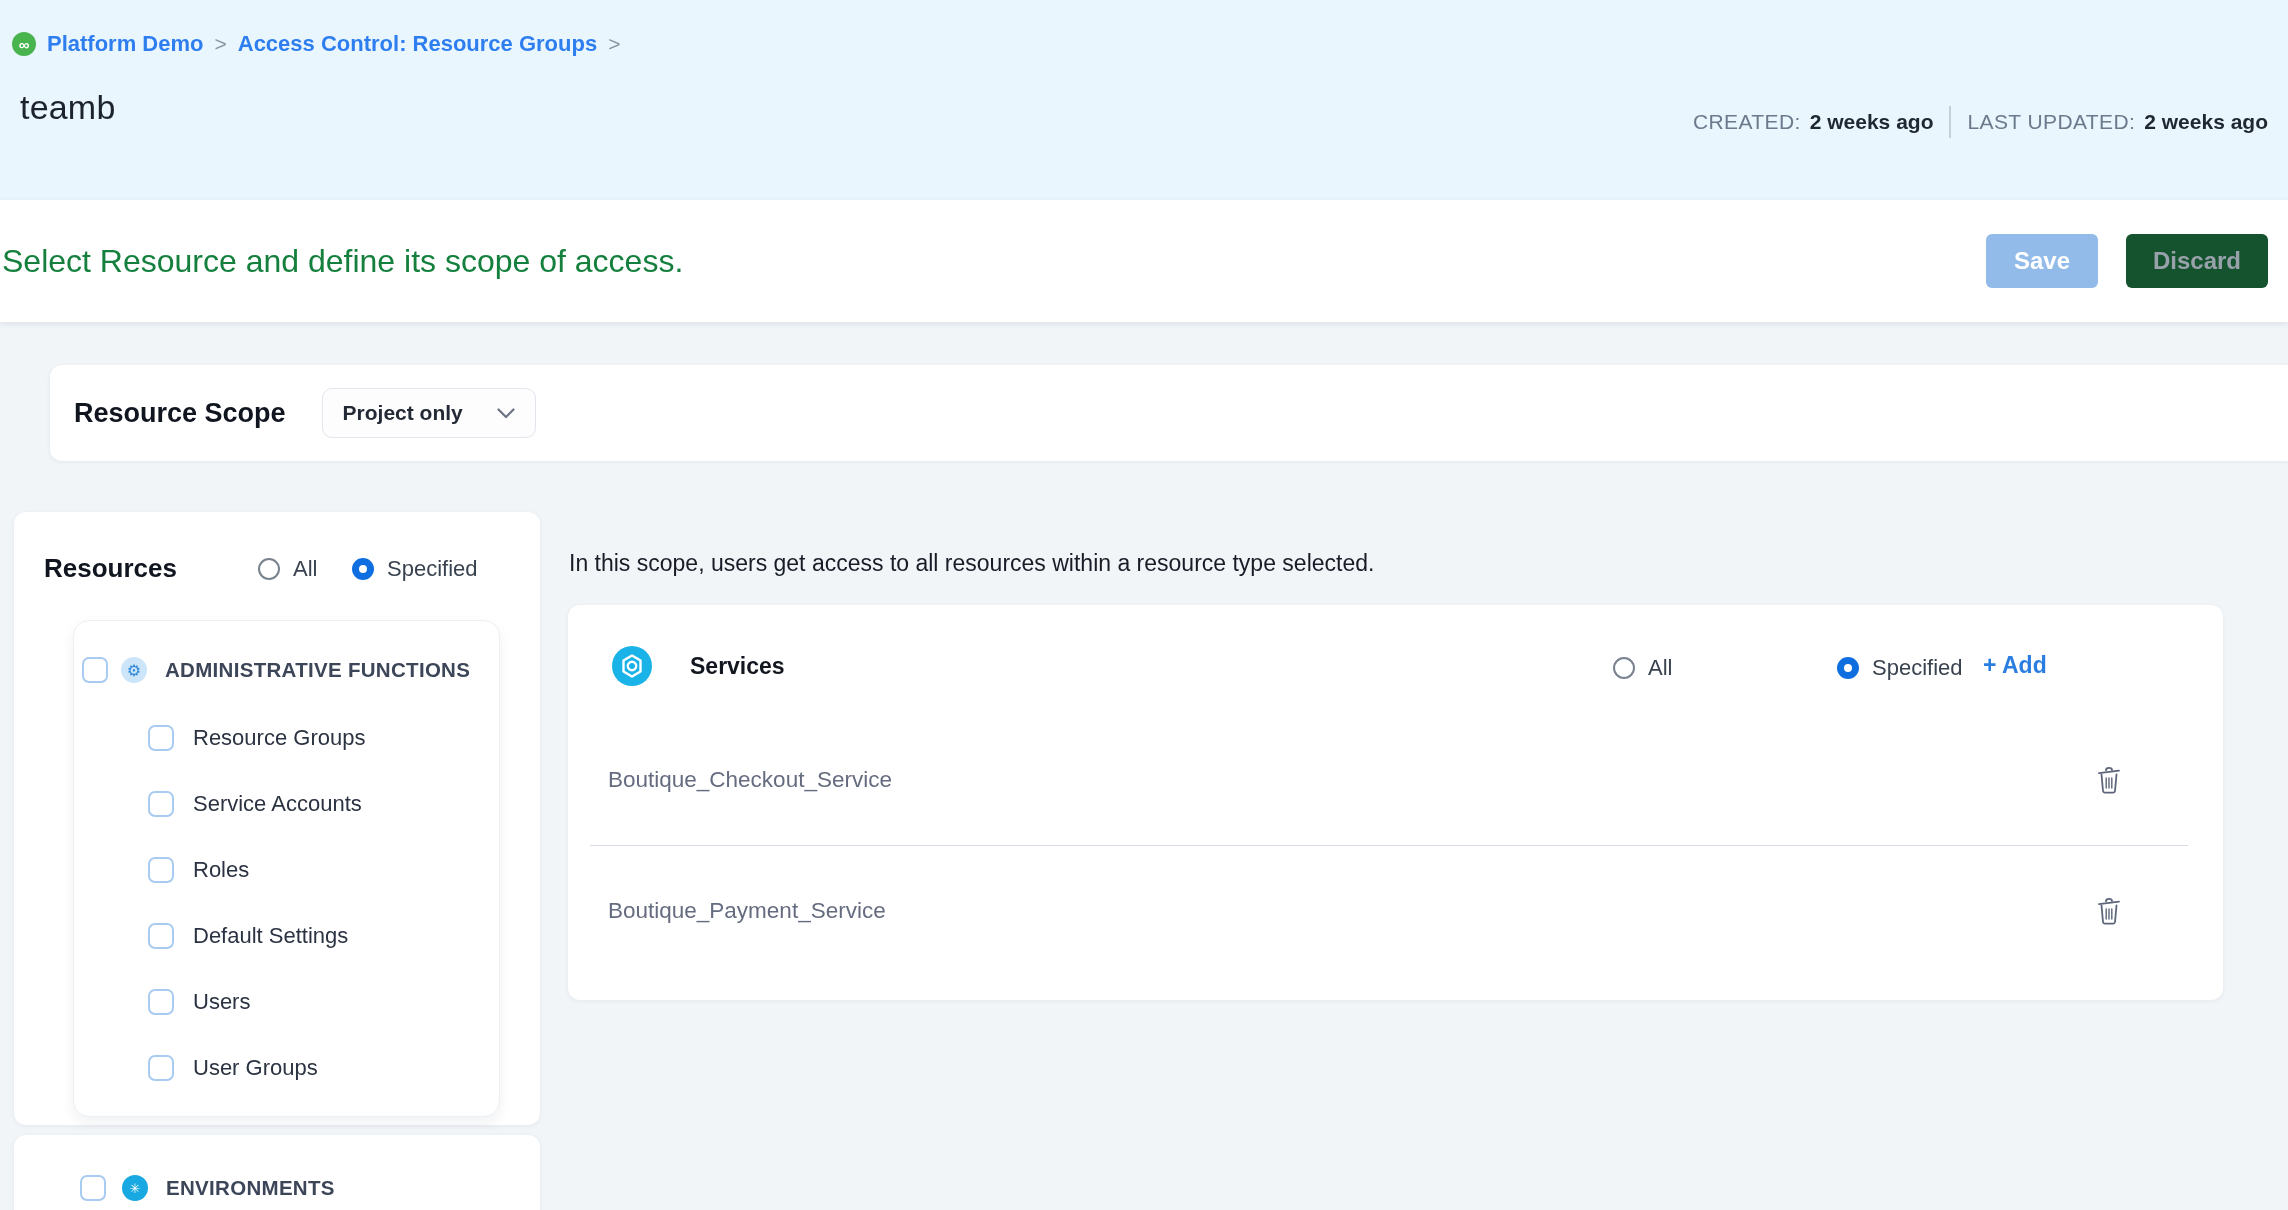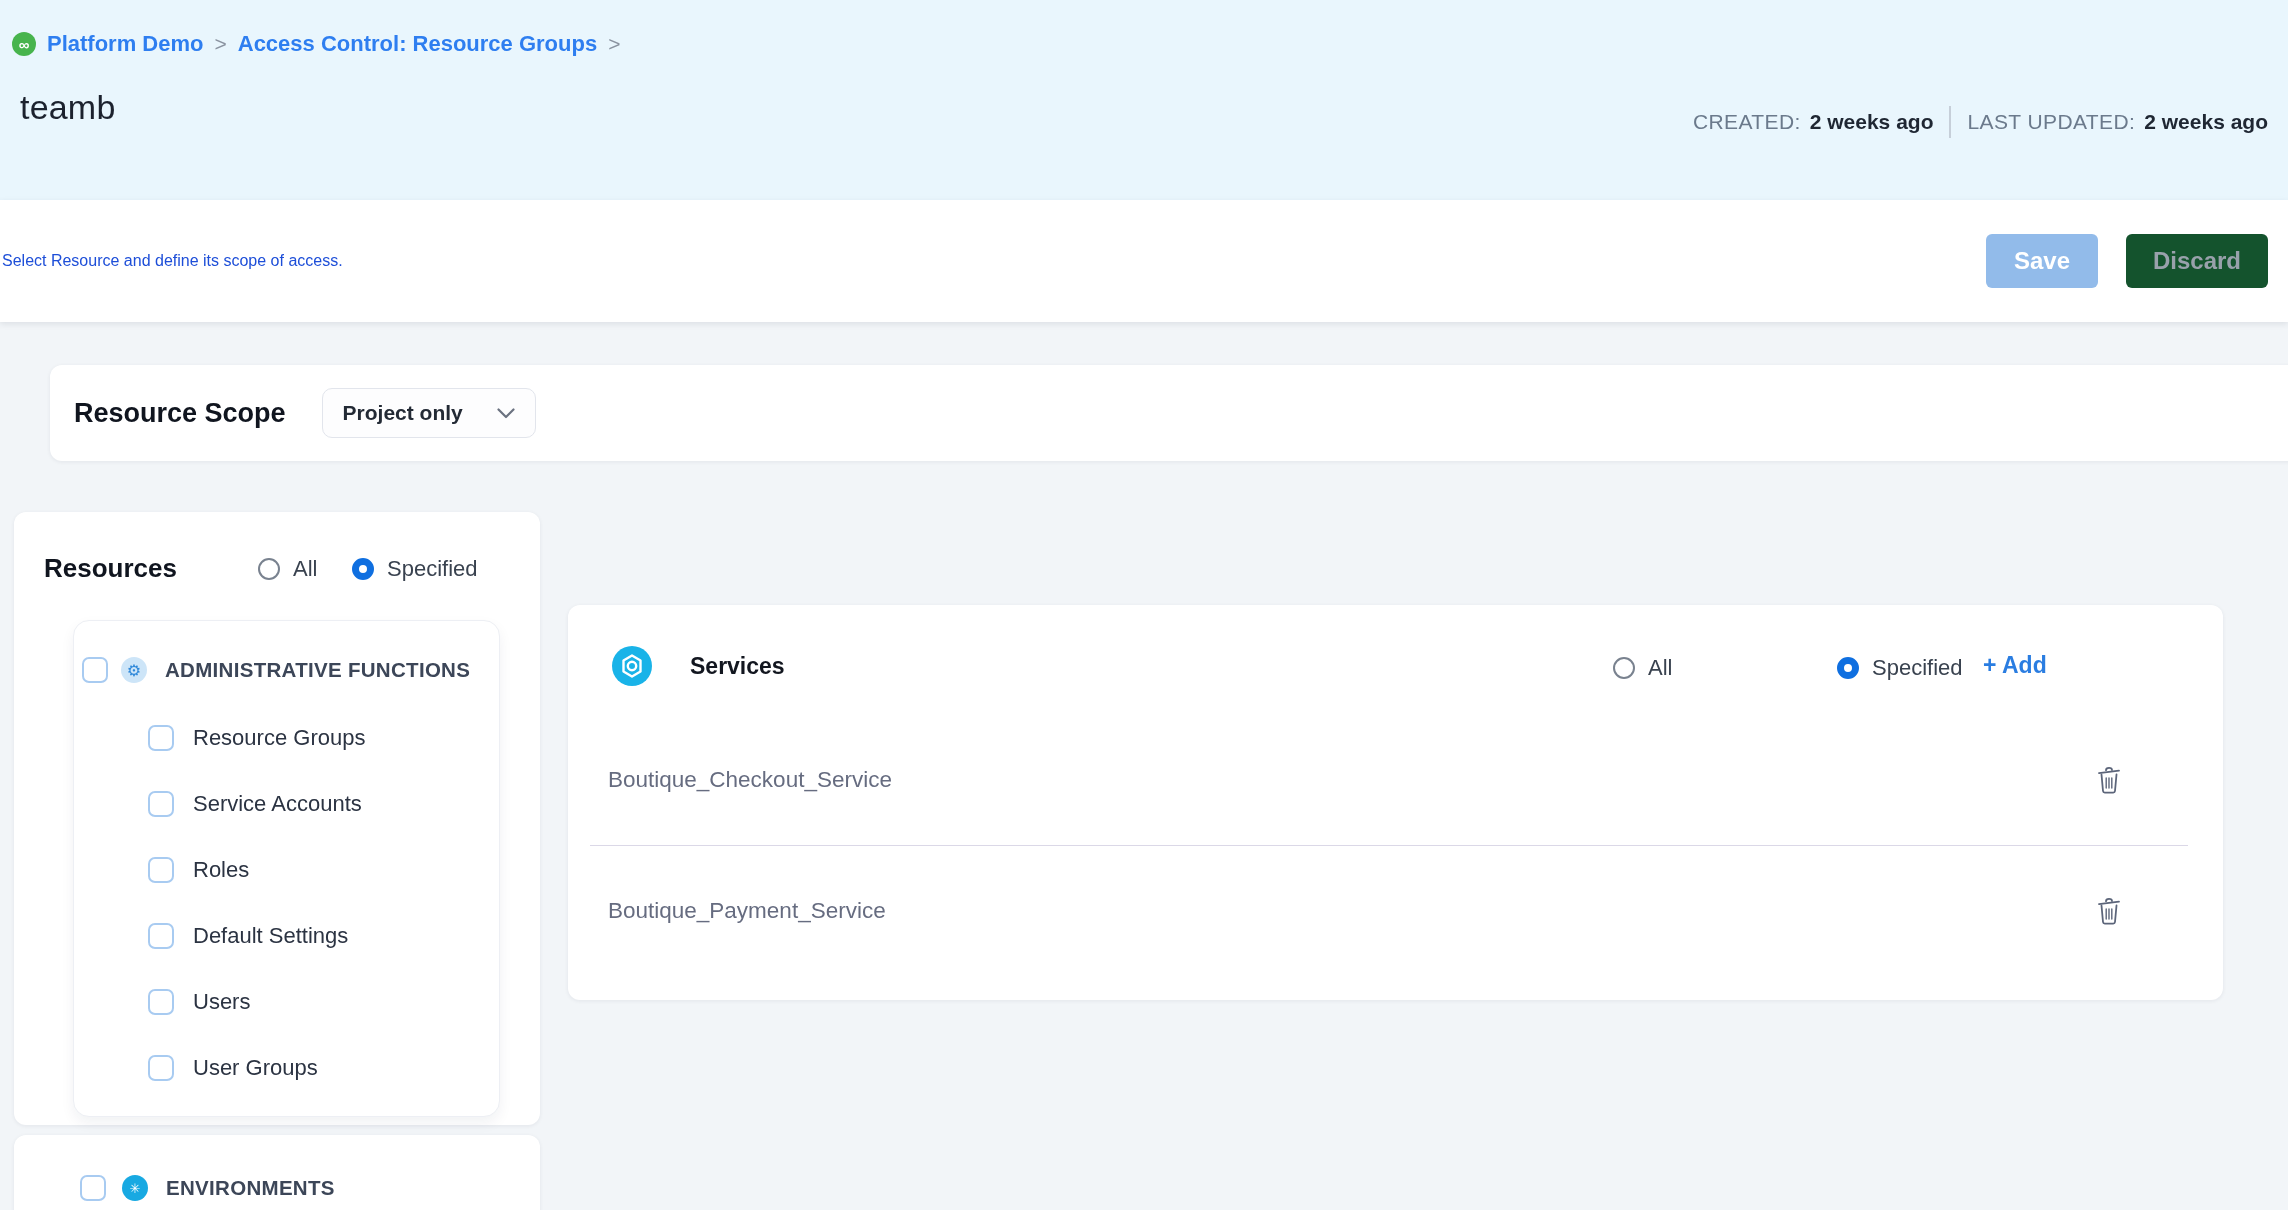--- a/index.html
+++ b/index.html
@@ -24,21 +24,21 @@
   .meta { position:absolute; right:20px; top:106px; display:flex; align-items:center; gap:16px; }
   .meta-label { font-size:21px; color:#6b7a8c; letter-spacing:.4px; }
   .meta-value { font-size:21px; color:#1f2733; font-weight:700; }
   .meta-divider { width:2px; height:32px; background:#c6cfd9; }
   .meta-pair { display:flex; align-items:center; gap:9px; }
   
   .toolbar {
     position:absolute; left:0; top:200px; width:2288px; height:122px; background:#ffffff;
     box-shadow:0 2px 6px rgba(27,37,56,.10); display:flex; align-items:center;
   }
-  .toolbar-desc { font-size:16px; color:#1d4ed8; padding-left:2px; }
+  .toolbar-desc { font-size:32px; color:#15803d; padding-left:2px; }
   .toolbar-actions { position:absolute; right:20px; top:34px; display:flex; gap:28px; }
   .btn { height:54px; border:none; border-radius:6px; font-size:24px; font-weight:700; font-family:inherit; cursor:pointer; }
   .btn-save { width:112px; background:#92bbea; color:#ffffff; }
   .btn-discard { width:142px; background:#14532d; color:#99a1ab; }
   
   .card { position:absolute; background:#fff; border-radius:12px; box-shadow:0 1px 4px rgba(25,35,60,.07); }
   
   .scope-card { left:14px; top:365px; width:2249px; height:96px; display:flex; align-items:center; padding-left:24px;margin-left:36px; }
   .scope-label { font-size:27px; font-weight:700; color:#10151f; }
   .scope-select {
@@ -179,20 +179,21 @@
   </div>
 
   <div class="card env-panel">
     <div class="env-row">
       <span class="checkbox"></span>
       <span class="section-icon env">✳</span>
       <span class="section-name">ENVIRONMENTS</span>
     </div>
   </div>
 
+  <div class="scope-desc">In this scope, users get access to all resources within a resource type selected.</div>
 
   <div class="card services-card">
     <div class="svc-header">
       <svg class="svc-icon" width="40" height="40" viewBox="0 0 40 40">
         <circle cx="20" cy="20" r="20" fill="#19b3e8"></circle>
         <path d="M20 9.5 L28.5 14.5 L28.5 25.5 L20 30.5 L11.5 25.5 L11.5 14.5 Z" fill="none" stroke="#ffffff" stroke-width="2.4" stroke-linejoin="round"></path>
         <circle cx="20" cy="20" r="4.2" fill="none" stroke="#ffffff" stroke-width="2.4"></circle>
       </svg>
       <span class="svc-title">Services</span>
 

